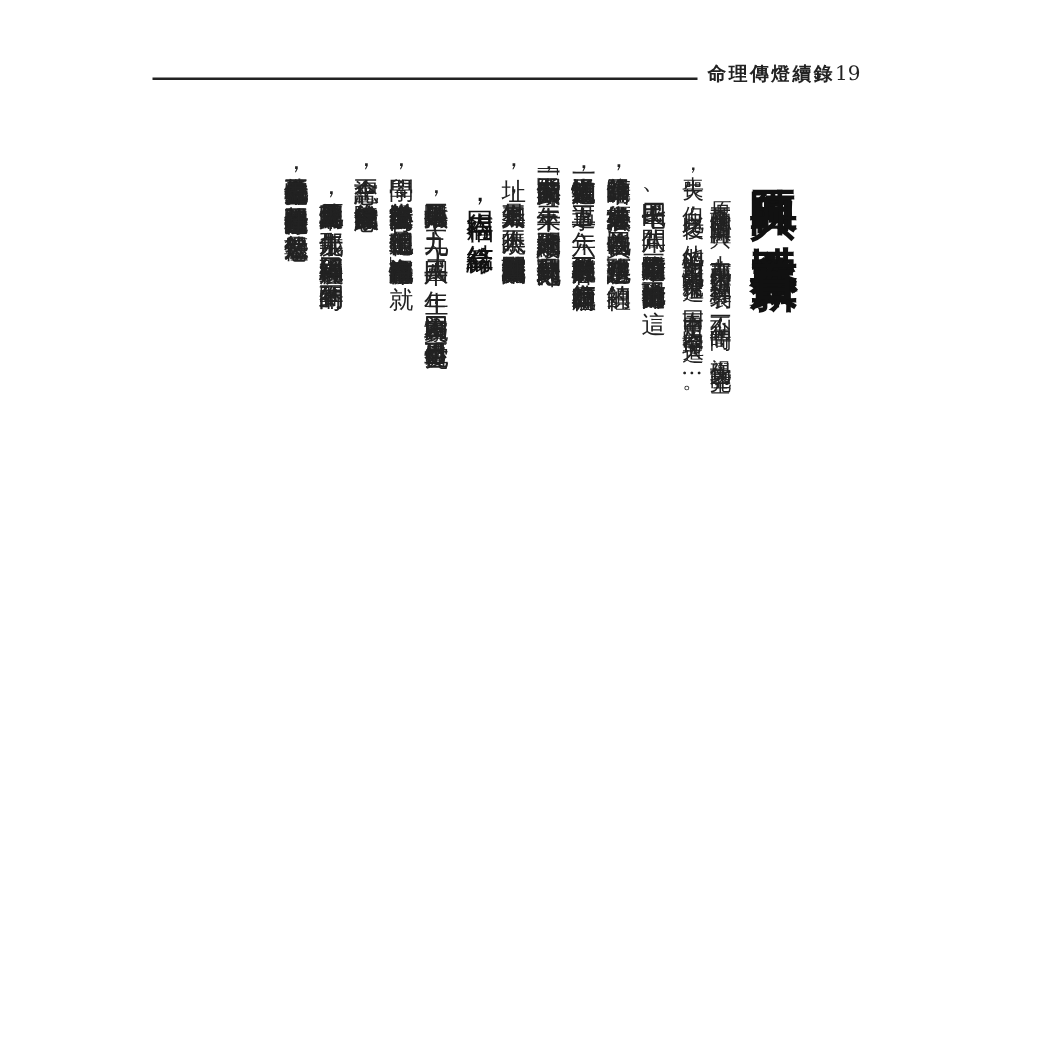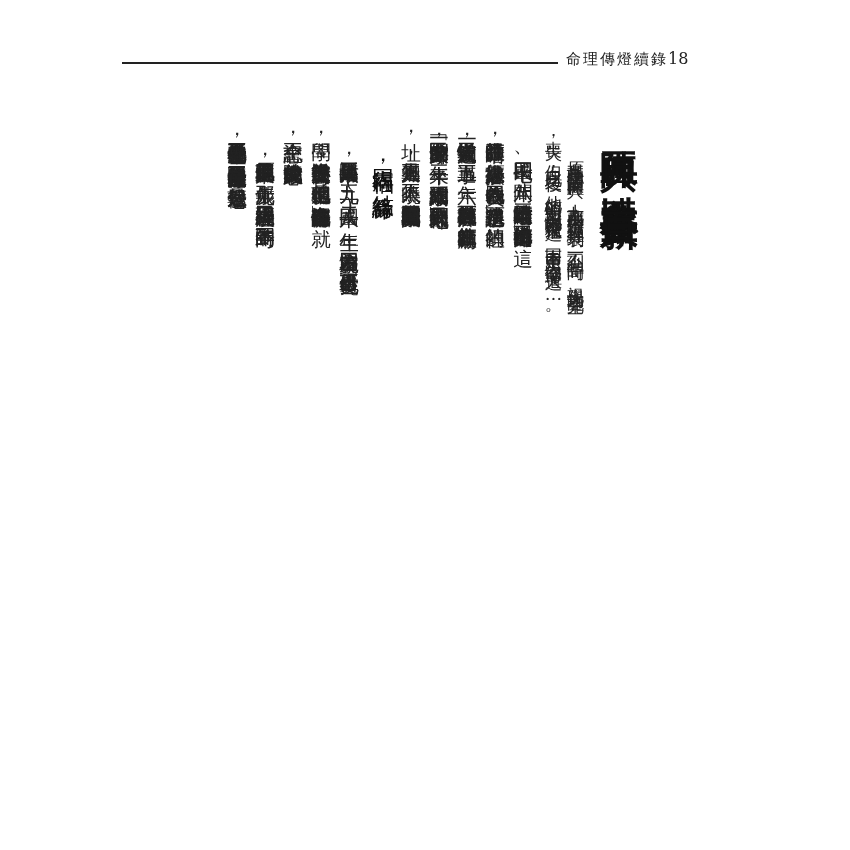--- a/index.html
+++ b/index.html
@@ -1,36 +1,36 @@
 <!DOCTYPE html>
 <html><head>
 <meta charset="utf-8">
 <style>
   html, body { margin: 0; padding: 0; background: #ffffff; }
   body { width: 850px; height: 850px; position: relative; overflow: hidden;
          font-family: "DejaVu Serif", "Liberation Serif", serif; color: #1a1a1a; }
 
   .header-rule { position: absolute; left: 122px; top: 62px; width: 436px; height: 2px; background: #222; }
-  .header-title { position: absolute; left: 566px; top: 50px; font-size: 15px; letter-spacing: 2px; color: #222; }
+  .header-title { position: absolute; left: 566px; top: 50px; font-size: 15px; letter-spacing: 2px; color: #222; font-weight: bold; }
   .page-number { position: absolute; left: 668px; top: 49px; font-size: 16px; color: #222; }
 
   .col { position: absolute; writing-mode: vertical-rl; text-orientation: upright;
          white-space: nowrap; line-height: 1; }
 
   .body-col { font-size: 19.6px; letter-spacing: 0.2px; color: #222; }
   .intro-col { font-size: 17.4px; letter-spacing: 2.3px; color: #222; }
   .main-title { font-size: 38px; font-weight: bold; color: #111; font-family: "DejaVu Sans", sans-serif; letter-spacing: 2px; }
   .sub-title { font-size: 22px; color: #111; font-family: "DejaVu Sans", sans-serif; letter-spacing: 1px; }
 </style>
 </head>
 <body>
 
 <div class="header-rule"></div>
 <div class="header-title">命理傳燈續錄</div>
-<div class="page-number">18</div>
+<div class="page-number">19</div>
 
 <div class="col main-title" style="left:600px; top:120px;">陳再興　以八字再啓生命新頁</div>
 
 <div class="col intro-col" style="left:566px; top:147px;">原本耳聰目明的陳再興，十九歲那年因得了視神經衰弱，不到一年時間，視覺功能完全</div>
 <div class="col intro-col" style="left:544px; top:127px;">喪失，但自此之後，他的領悟力和記憶力卻突飛猛進，因而走出了另一條命理大道……。</div>
 
 <div class="col body-col" style="left:513px; top:147px;">民國四十七、八年間，三峽祖師廟及附近市場，出現了一位「沿街遊走」的算命師，這</div>
 <div class="col body-col" style="left:485px; top:127px;">位算命師眼睛瞎了，必須靠著妹妹攙扶，因為他收費低，「八字」也講得頭頭是道，鎮裡的</div>
 <div class="col body-col" style="left:457px; top:127px;">人慢慢知道了有這一號人物，事過五、六年，已經擁有為數可觀的客戶，算命師就在祖師廟</div>
 <div class="col body-col" style="left:429px; top:127px;">左側開了一家「太郎命卦館」，三十年來，求問人潮不絕如縷，只要一到鎮裡問「太郎」地</div>

